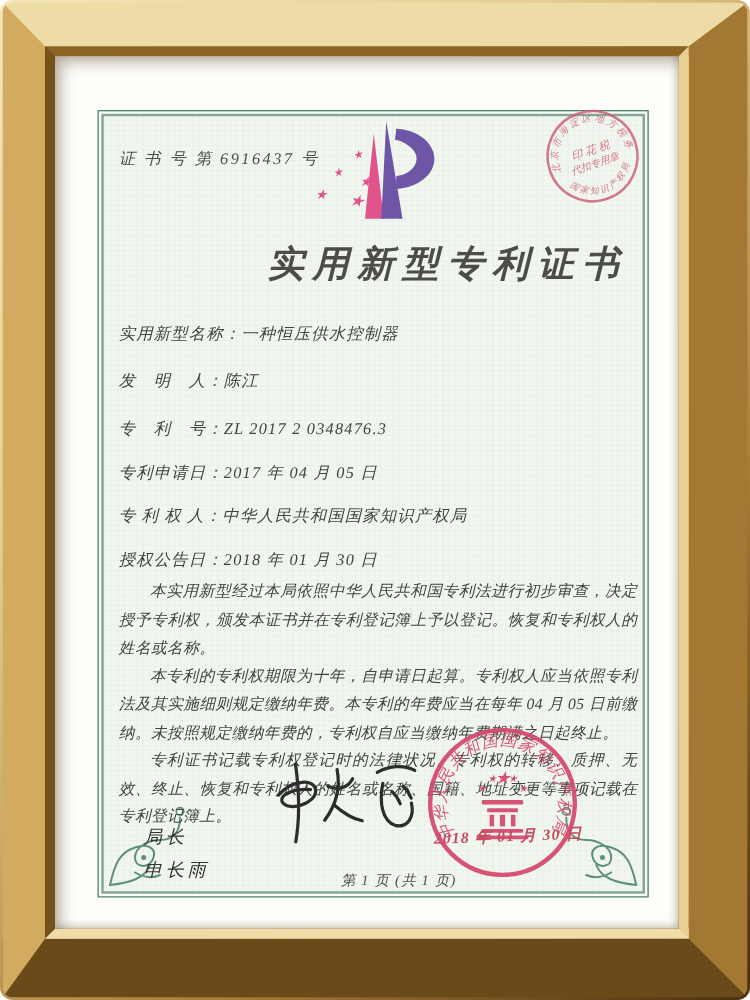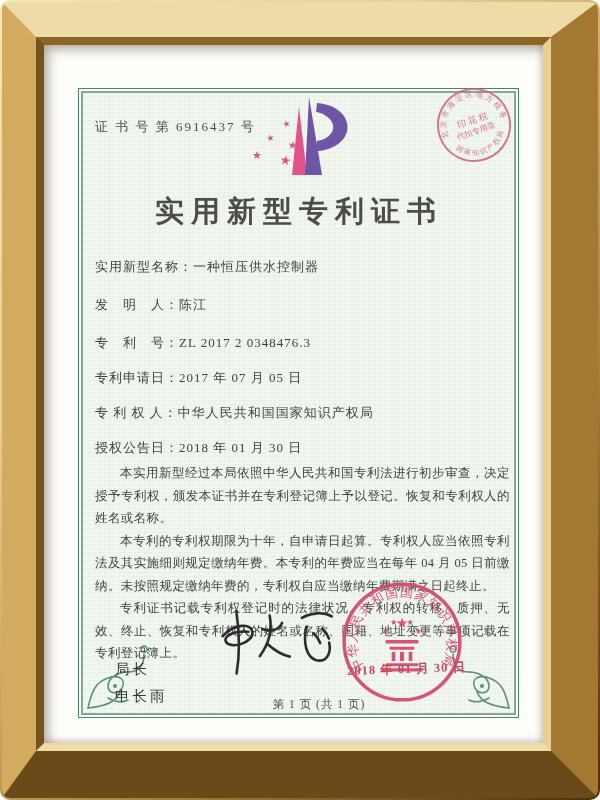--- a/index.html
+++ b/index.html
@@ -1,17 +1,17 @@
 <!DOCTYPE html>
 <html><head>
 <meta charset="utf-8">
 <style>
   html,body{margin:0;padding:0;background:#ffffff;}
   .scene{position:relative;width:600px;height:800px;overflow:hidden;background:#fff;
-         font-family:"Liberation Serif","DejaVu Serif",serif;}
+         font-family:"Liberation Serif","DejaVu Serif",serif;font-style:italic;}
   
   .f0{position:absolute;inset:0;border-radius:10px;
       background:linear-gradient(135deg,#f4e6b8 0%,#e6cf96 30%,#a87c38 70%,#4a2f0f 100%);}
   .f1{position:absolute;inset:2px;border-radius:8px;border-style:solid;
       border-width:35px 47px 47px 34px;
       border-color:#eedca6 #a27832 #6b4a19 #d2ab60;}
   .f2{position:absolute;inset:37px 49px 49px 36px;border-style:solid;border-width:8px;
       border-color:#8a6524 #e8d095 #f0dca6 #75521c;}
   .paper{position:absolute;left:44px;top:45px;right:57px;bottom:57px;background:#fdfdfa;
          box-shadow:inset 4px 4px 12px rgba(70,45,10,.40), inset -2px -2px 6px rgba(70,45,10,.18);}
@@ -22,21 +22,21 @@
       background:
         repeating-linear-gradient(0deg, rgba(110,155,130,.05) 0 1px, transparent 1px 4px),
         repeating-linear-gradient(90deg, rgba(110,155,130,.04) 0 1px, transparent 1px 5px),
         #f1f6ee;}
   .flourish{position:absolute;bottom:5px;width:72px;height:72px;opacity:.9;}
   .flourish.left{left:5px;}
   .flourish.right{right:5px;transform:scaleX(-1);}
   
   .cert-number{position:absolute;left:51px;top:73px;font-size:13px;letter-spacing:2px;color:#4a4f4a;}
   .logo{position:absolute;left:192px;top:46px;}
-  .title{position:absolute;left:34px;top:147px;width:442px;text-align:center;
+  .title{position:absolute;left:16px;top:147px;width:442px;text-align:right;
          font-size:29px;font-weight:600;letter-spacing:7px;color:#4c4c49;}
   .field{position:absolute;left:51px;font-size:13px;letter-spacing:1px;color:#3c443e;white-space:nowrap;}
   .body-text{position:absolute;left:51px;top:417px;width:415px;font-size:12.5px;line-height:1.8;
              color:#3f4540;text-align:justify;letter-spacing:.4px;}
   .body-text p{margin:0;text-indent:2em;}
   .signer{position:absolute;left:71px;font-size:14.5px;letter-spacing:3px;color:#333;margin-top:32px;}
   .sig-svg{position:absolute;left:163px;top:556px;}
   .seal-svg{position:absolute;left:296px;top:535px;opacity:.92;}
   .stamp-svg{position:absolute;left:388px;top:38px;transform:rotate(-19deg);opacity:.85;}
   .issue-date{position:absolute;left:303px;top:616px;font-size:12.5px;letter-spacing:1px;
@@ -99,21 +99,21 @@
     <div class="field" style="top:251px">
       <span>发　明　人：</span><span>陈江</span>
     </div>
     <div class="field" style="top:213px">
       <span>实用新型名称：</span><span>一种恒压供水控制器</span>
     </div>
     <div class="field" style="top:289px">
       <span>专　利　号：</span><span>ZL 2017 2 0348476.3</span>
     </div>
     <div class="field" style="top:324px">
-      <span>专利申请日：</span><span>2017 年 07 月 05 日</span>
+      <span>专利申请日：</span><span>2017 年 04 月 05 日</span>
     </div>
     <div class="field" style="top:359px">
       <span>专 利 权 人：</span><span>中华人民共和国国家知识产权局</span>
     </div>
     <div class="field" style="top:394px">
       <span>授权公告日：</span><span>2018 年 01 月 30 日</span>
     </div>
 
     <div class="body-text">
       <p>本实用新型经过本局依照中华人民共和国专利法进行初步审查，决定授予专利权，颁发本证书并在专利登记簿上予以登记。恢复和专利权人的姓名或名称。</p>

